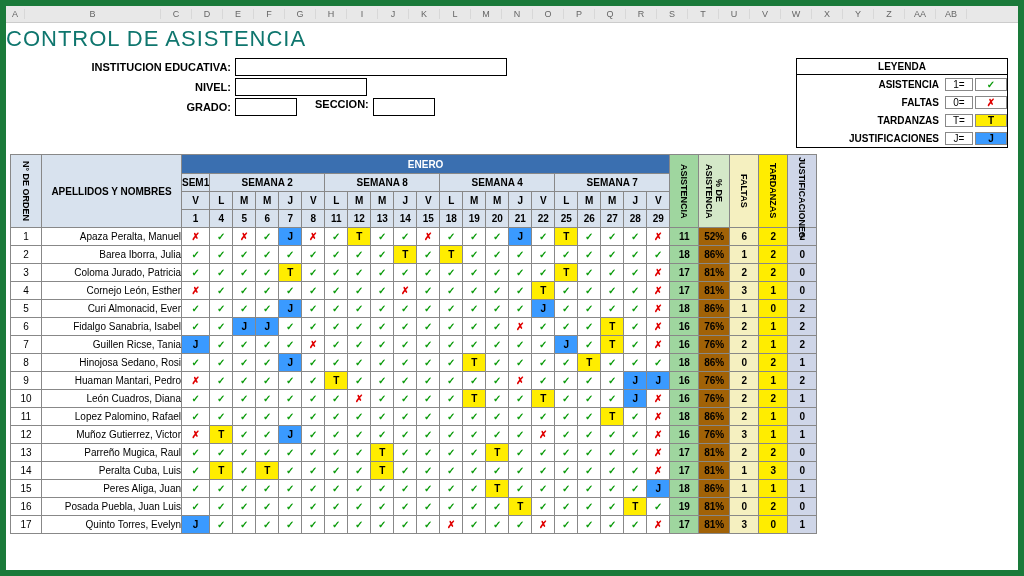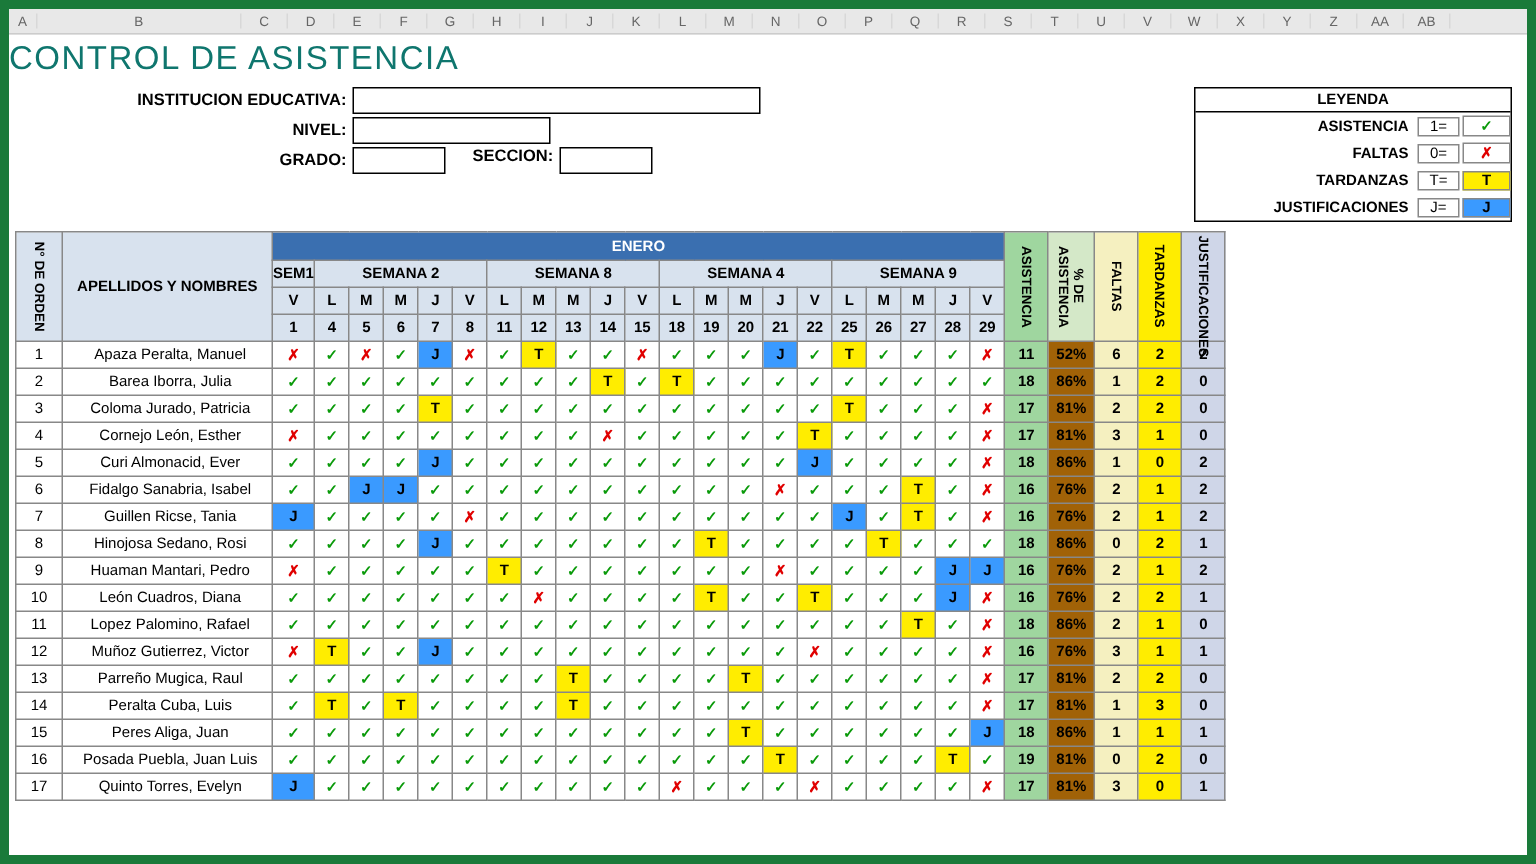--- a/index.html
+++ b/index.html
@@ -31,21 +31,21 @@
 .main-table{border-collapse:collapse;margin:6px 4px 0;table-layout:fixed}
 .main-table th,.main-table td{border:1px solid #888;text-align:center;padding:0;height:17px;font-size:10px}
 .main-table th{background:#d8e2ee;font-weight:bold}
 .main-table th.month{background:#3a6fb0;color:#fff;height:18px}
 .main-table th.vert{background:#d8e2ee;writing-mode:vertical-rl;text-orientation:mixed;width:24px;font-size:9px;padding:2px 0}
 .main-table th.vert.asist{background:#9fd69f}
 .main-table th.vert.pct{background:#d4e8c8}
 .main-table th.vert.falt{background:#f5f0c0}
 .main-table th.vert.tard{background:#ffed00}
 .main-table th.vert.just{background:#cfd6e8}
-.main-table td.name{text-align:center;padding-left:4px;width:135px}
+.main-table td.name{text-align:right;padding-left:4px;width:135px}
 .main-table td.num{width:18px}
 .main-table td.day{width:22px}
 .main-table td.stat{width:24px;font-weight:bold}
 .main-table td.stat.asist{background:#9fd69f}
 .main-table td.stat.pct{background:#a16207}
 .main-table td.stat.falt{background:#f5f0c0}
 .main-table td.stat.tard{background:#ffed00}
 .main-table td.stat.just{background:#cfd6e8}
 .cell-v{color:#0a9a0a;font-weight:bold}
 .cell-x{color:#e00000;font-weight:bold}
@@ -142,21 +142,21 @@
         <th rowspan="4" class="vert pct">% DE ASISTENCIA</th>
         <th rowspan="4" class="vert falt">FALTAS</th>
         <th rowspan="4" class="vert tard">TARDANZAS</th>
         <th rowspan="4" class="vert just">JUSTIFICACIONES</th>
       </tr>
       <tr>
         <th colspan="1">SEM1</th>
         <th colspan="5">SEMANA 2</th>
         <th colspan="5">SEMANA 8</th>
         <th colspan="5">SEMANA 4</th>
-        <th colspan="5">SEMANA 9</th>
+        <th colspan="5">SEMANA 7</th>
       </tr>
       <tr>
         <th style="width:22px">V</th>
         <th style="width:22px">L</th>
         <th style="width:22px">M</th>
         <th style="width:22px">M</th>
         <th style="width:22px">J</th>
         <th style="width:22px">V</th>
         <th style="width:22px">L</th>
         <th style="width:22px">M</th>

